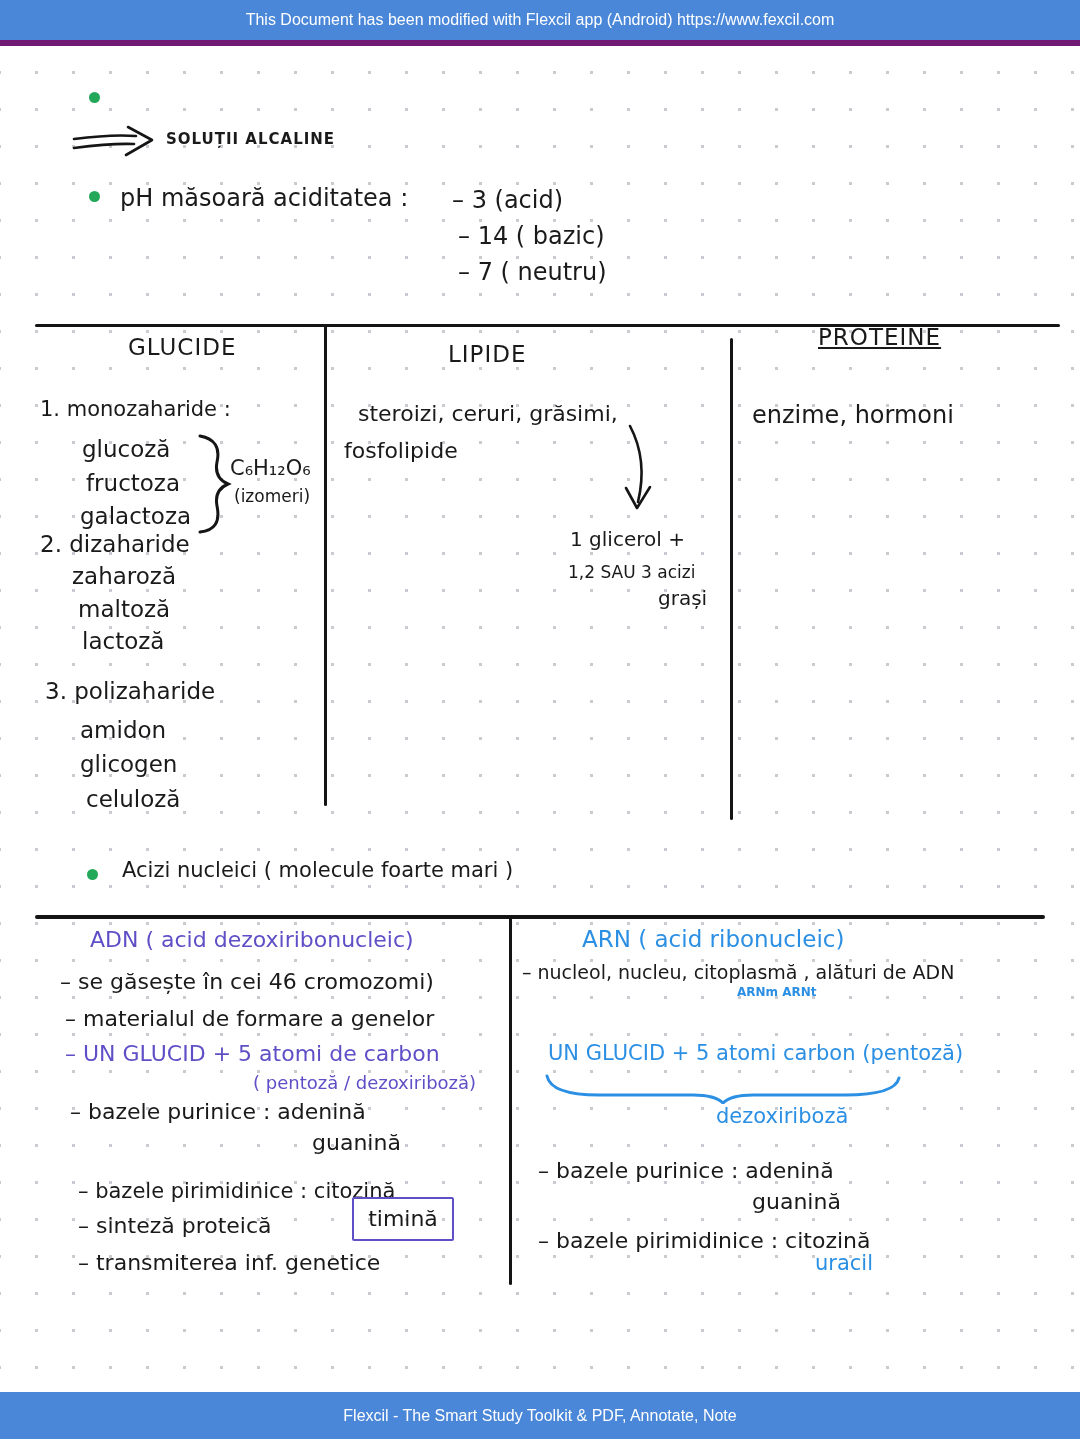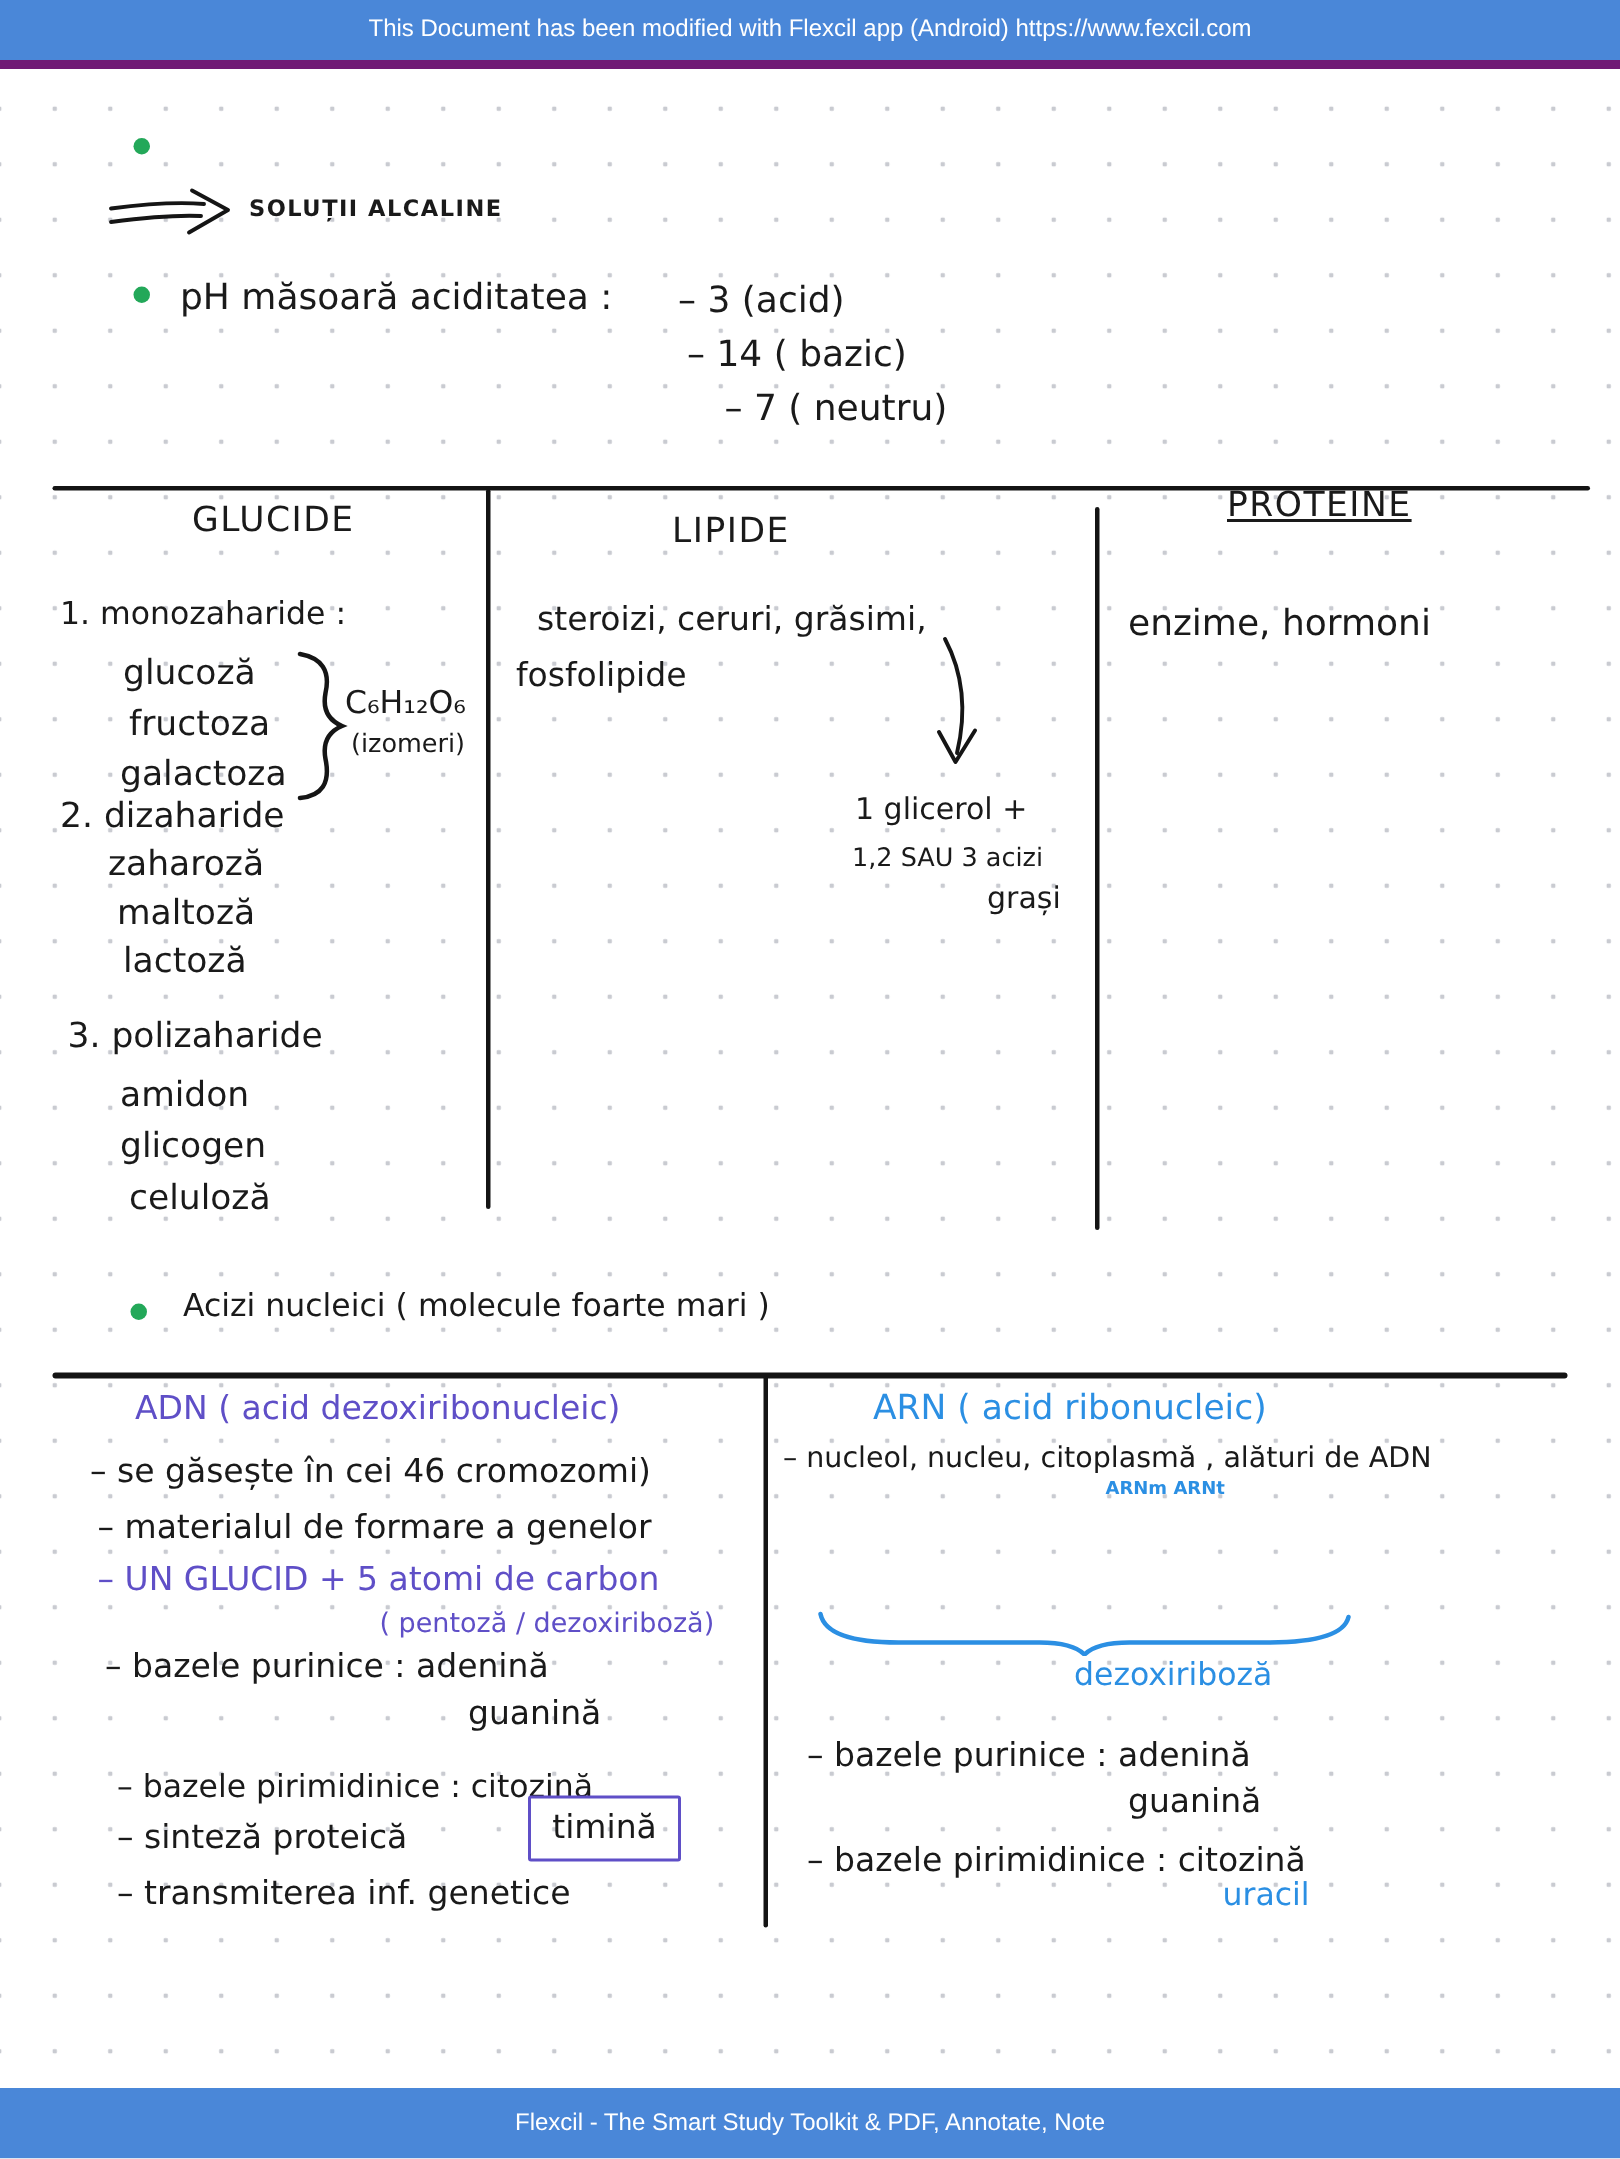--- a/index.html
+++ b/index.html
@@ -40,21 +40,21 @@
     <path d="M4 15 Q42 10 66 12" fill="none" stroke="#151515" stroke-width="2.6" stroke-linecap="round"></path>
     <path d="M4 24 Q42 19 64 20" fill="none" stroke="#151515" stroke-width="2.6" stroke-linecap="round"></path>
     <path d="M58 3 L82 16 L56 31" fill="none" stroke="#151515" stroke-width="2.6" stroke-linecap="round" stroke-linejoin="round"></path>
   </svg>
   <div class="hw caps" style="left:166px;top:131px;font-size:15px;font-weight:bold;">SOLUȚII ALCALINE</div>
 
   <span class="bullet" style="left:89px;top:191px;"></span>
   <div class="hw" style="left:120px;top:185px;font-size:24px;">pH măsoară aciditatea :</div>
   <div class="hw" style="left:452px;top:187px;font-size:24px;">– 3 (acid)</div>
   <div class="hw" style="left:458px;top:223px;font-size:24px;">– 14 ( bazic)</div>
-  <div class="hw" style="left:458px;top:259px;font-size:24px;margin-left:25px;">– 7 ( neutru)</div>
+  <div class="hw" style="left:458px;top:259px;font-size:24px;">– 7 ( neutru)</div>
 
   <div class="hline" style="left:35px;top:324px;width:1025px;"></div>
   <div class="vline" style="left:324px;top:326px;height:480px;"></div>
   <div class="vline" style="left:730px;top:338px;height:482px;"></div>
 
   <div class="hw caps" style="left:128px;top:334px;font-size:23px;">GLUCIDE</div>
   <div class="hw caps" style="left:448px;top:341px;font-size:23px;">LIPIDE</div>
   <div class="hw caps" style="left:818px;top:324px;font-size:23px;text-decoration:underline;">PROTEINE</div>
 
   <div class="hw" style="left:40px;top:397px;font-size:21px;">1. monozaharide :</div>
@@ -103,20 +103,21 @@
   <div class="hw" style="left:78px;top:1179px;font-size:21px;">– bazele pirimidinice : citozină</div>
   <div class="timin-box" style="left:352px;top:1197px;width:98px;height:40px;">
     <span class="hw" style="position:static;font-size:22px;">timină</span>
   </div>
   <div class="hw" style="left:78px;top:1213px;font-size:22px;">– sinteză proteică</div>
   <div class="hw" style="left:78px;top:1250px;font-size:22px;">– transmiterea inf. genetice</div>
 
   <div class="hw blue" style="left:582px;top:926px;font-size:23px;">ARN ( acid ribonucleic)</div>
   <div class="hw" style="left:522px;top:962px;font-size:19px;text-align:right;">– nucleol, nucleu, citoplasmă , alături de ADN</div>
   <div class="hw blue" style="left:737px;top:986px;font-size:12px;font-weight:bold;">ARNm  ARNt</div>
+  <div class="hw blue" style="left:548px;top:1041px;font-size:21px;">UN GLUCID + 5 atomi carbon (pentoză)</div>
   <svg class="icon" style="left:543px;top:1072px;" width="360" height="32" viewBox="0 0 360 32">
     <path d="M4 4 Q8 23 56 23 L150 23 Q172 23 180 31 Q188 23 210 23 L302 23 Q352 23 356 6" fill="none" stroke="#2b8fe3" stroke-width="3" stroke-linecap="round"></path>
   </svg>
   <div class="hw blue" style="left:716px;top:1104px;font-size:21px;">dezoxiriboză</div>
   <div class="hw" style="left:538px;top:1158px;font-size:22px;">– bazele purinice : adenină</div>
   <div class="hw" style="left:752px;top:1189px;font-size:22px;">guanină</div>
   <div class="hw" style="left:538px;top:1228px;font-size:22px;">– bazele pirimidinice : citozină</div>
   <div class="hw blue" style="left:815px;top:1251px;font-size:21px;">uracil</div>
 
   <footer class="banner bottom">

